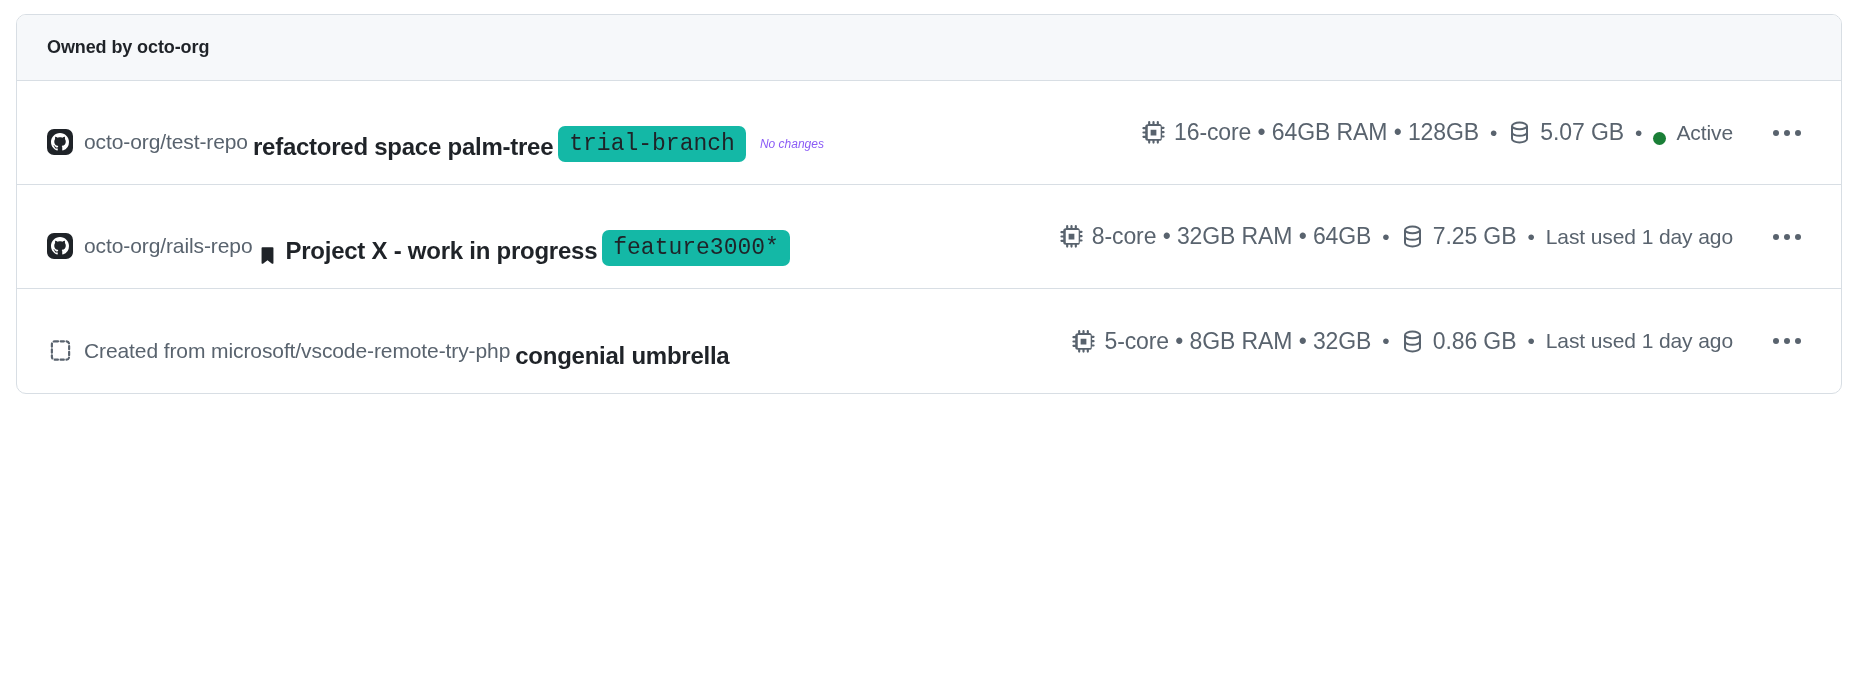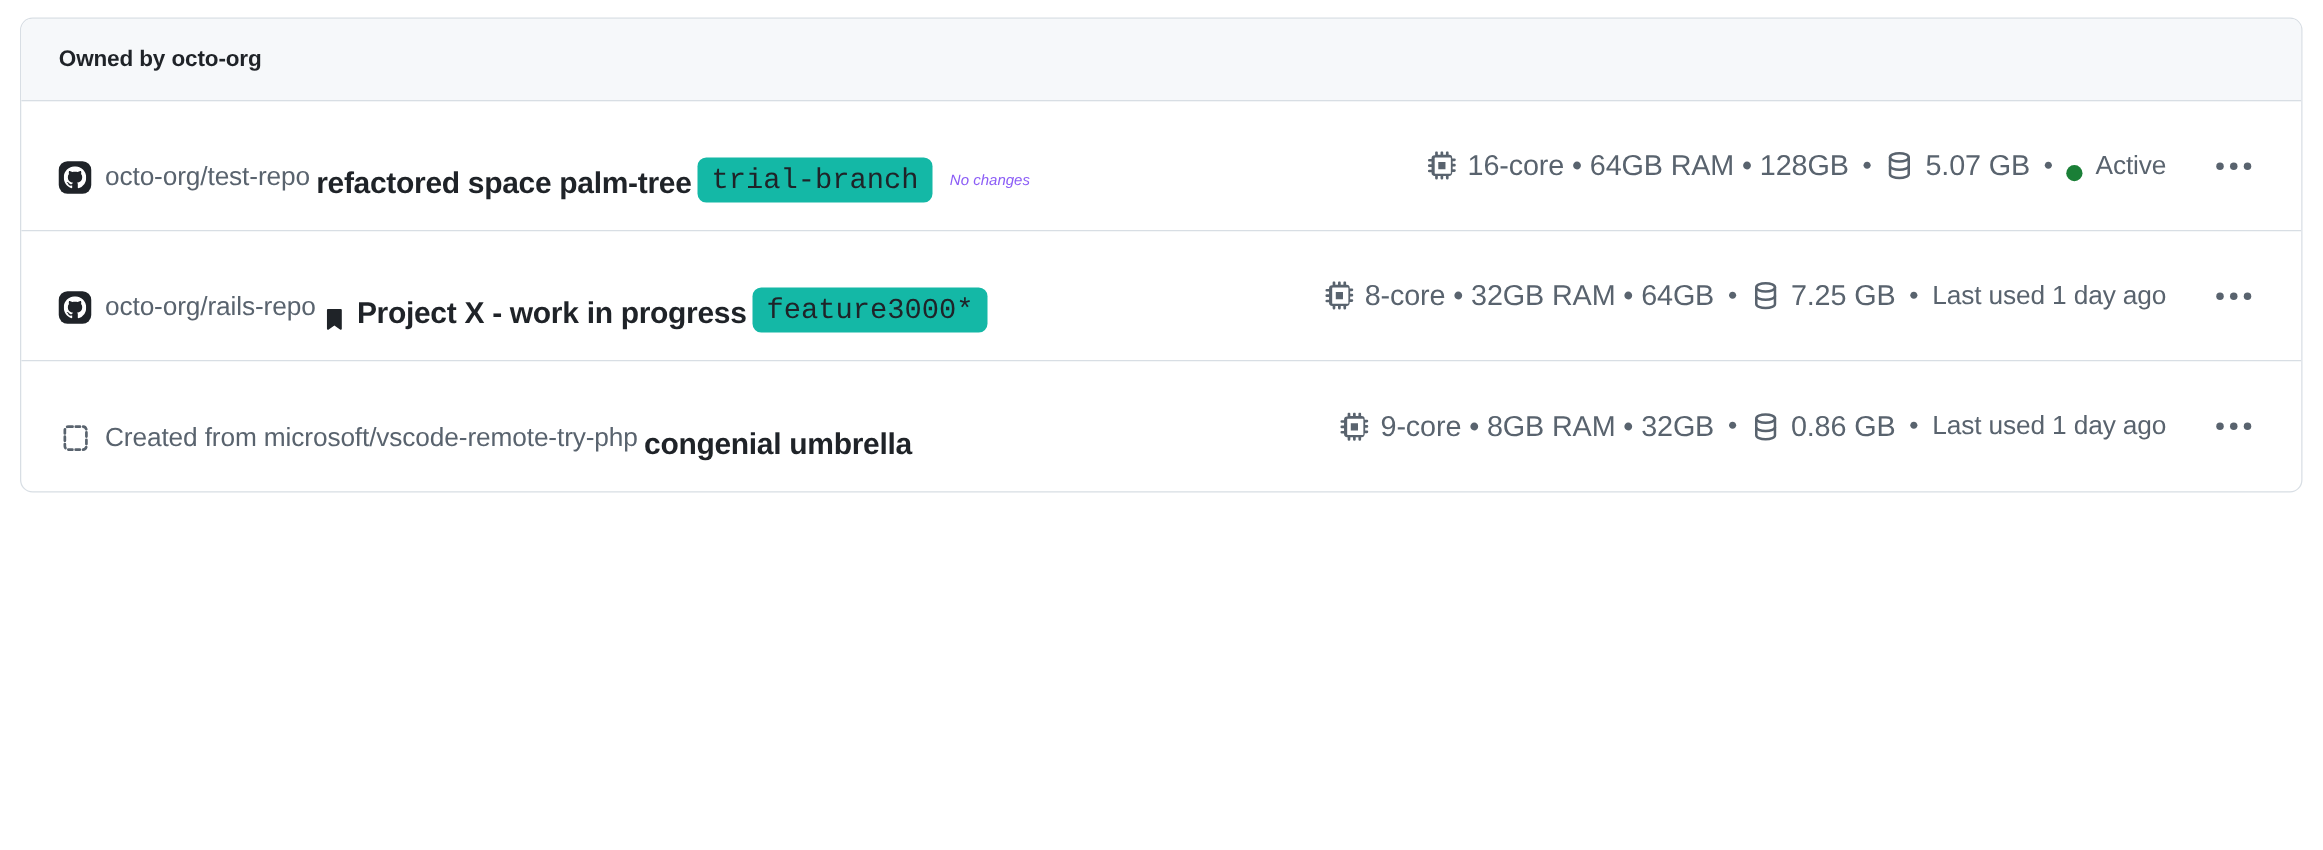--- a/index.html
+++ b/index.html
@@ -340,21 +340,21 @@
         </div>
       </div>
 
       <div class="row-right">
         <div class="meta-group">
           <span class="meta-icon">
             <svg width="23" height="23" viewBox="0 0 16 16" fill="currentColor" aria-hidden="true">
               <path d="M5 0a.75.75 0 0 1 .75.75V2h1.5V.75a.75.75 0 0 1 1.5 0V2h1.5V.75a.75.75 0 0 1 1.5 0V2h.25A1.75 1.75 0 0 1 13.75 3.75V4h1.25a.75.75 0 0 1 0 1.5H14v1.5h1a.75.75 0 0 1 0 1.5h-1v1.5h1a.75.75 0 0 1 0 1.5h-1.25v.25A1.75 1.75 0 0 1 12 13.75h-.25V15a.75.75 0 0 1-1.5 0v-1.25h-1.5V15a.75.75 0 0 1-1.5 0v-1.25h-1.5V15a.75.75 0 0 1-1.5 0v-1.25H4A1.75 1.75 0 0 1 2.25 12v-.25H1a.75.75 0 0 1 0-1.5h1.25V8.75H1a.75.75 0 0 1 0-1.5h1.25v-1.5H1a.75.75 0 0 1 0-1.5h1.25V4A1.75 1.75 0 0 1 4 2.25h.25V.75A.75.75 0 0 1 5 0Zm-1 3.75v8.5c0 .138.112.25.25.25h8.5a.25.25 0 0 0 .25-.25v-8.5a.25.25 0 0 0-.25-.25h-8.5a.25.25 0 0 0-.25.25ZM6 6h4v4H6Z"></path>
             </svg>
           </span>
-          <span class="meta-text">9-core • 8GB RAM • 32GB</span>
+          <span class="meta-text">5-core • 8GB RAM • 32GB</span>
         </div>
         <span class="meta-sep">•</span>
         <div class="meta-group">
           <span class="meta-icon">
             <svg width="23" height="23" viewBox="0 0 16 16" fill="none" stroke="currentColor" stroke-width="1.4" aria-hidden="true">
               <ellipse cx="8" cy="3.4" rx="5.2" ry="2.3"></ellipse>
               <path d="M2.8 3.4v9.2c0 1.27 2.33 2.3 5.2 2.3s5.2-1.03 5.2-2.3V3.4"></path>
               <path d="M2.8 8c0 1.27 2.33 2.3 5.2 2.3s5.2-1.03 5.2-2.3"></path>
             </svg>
           </span>

